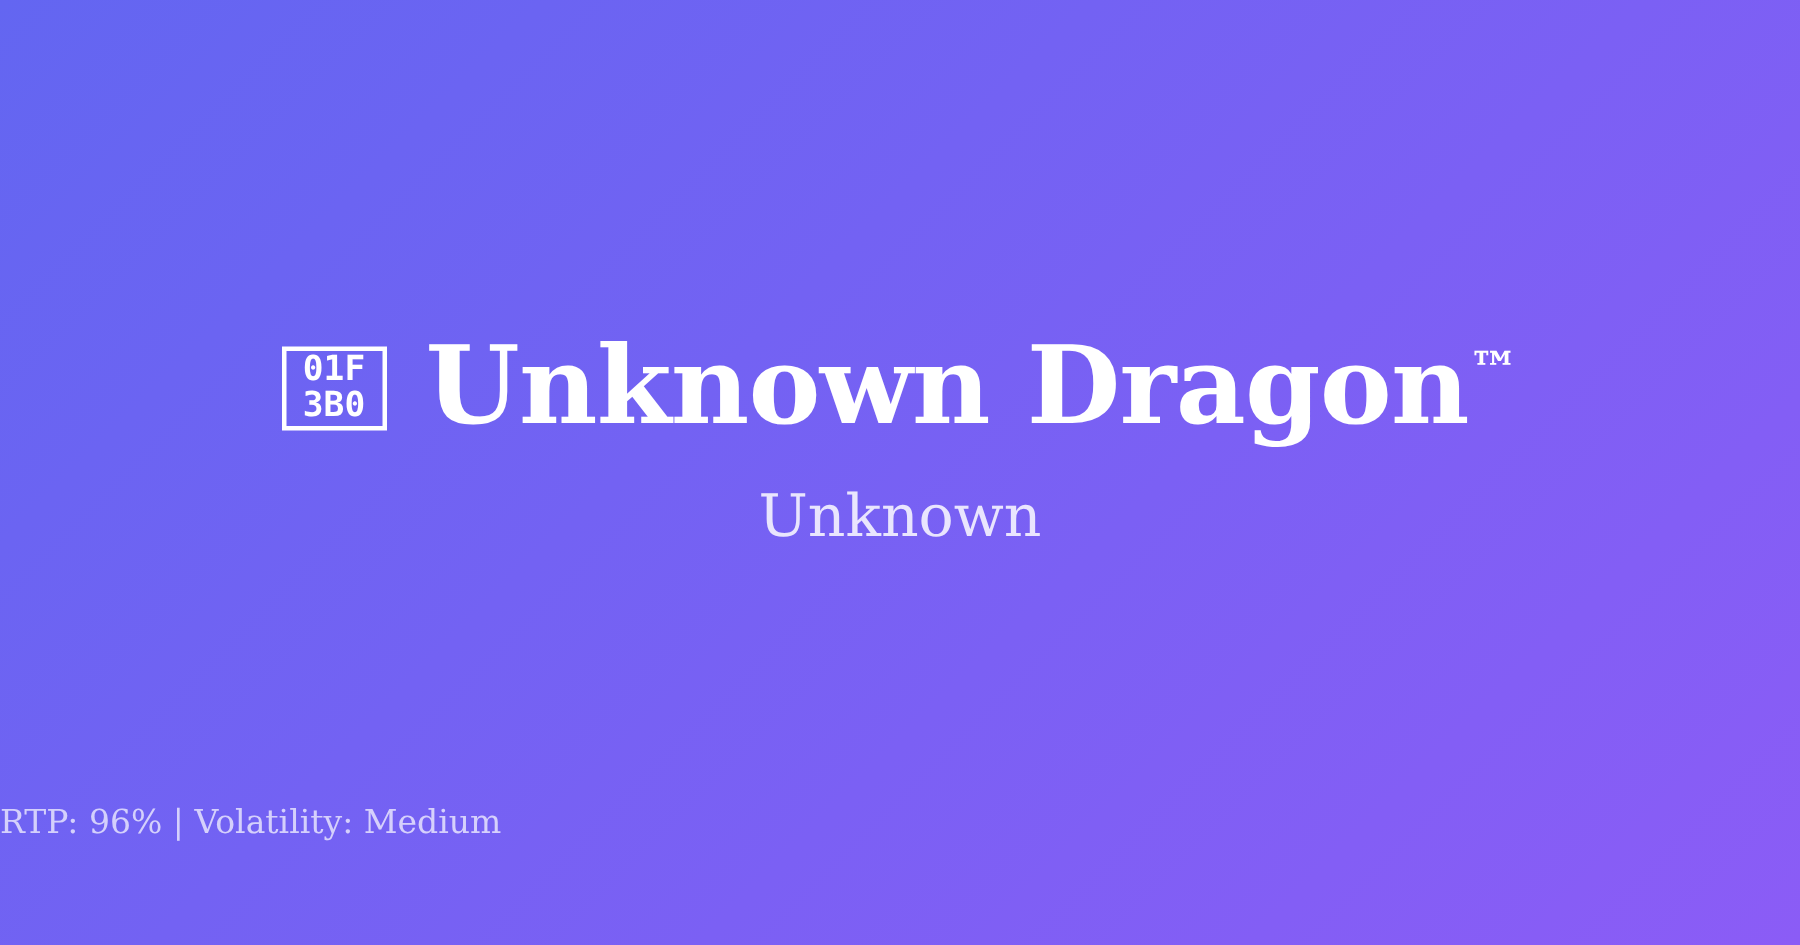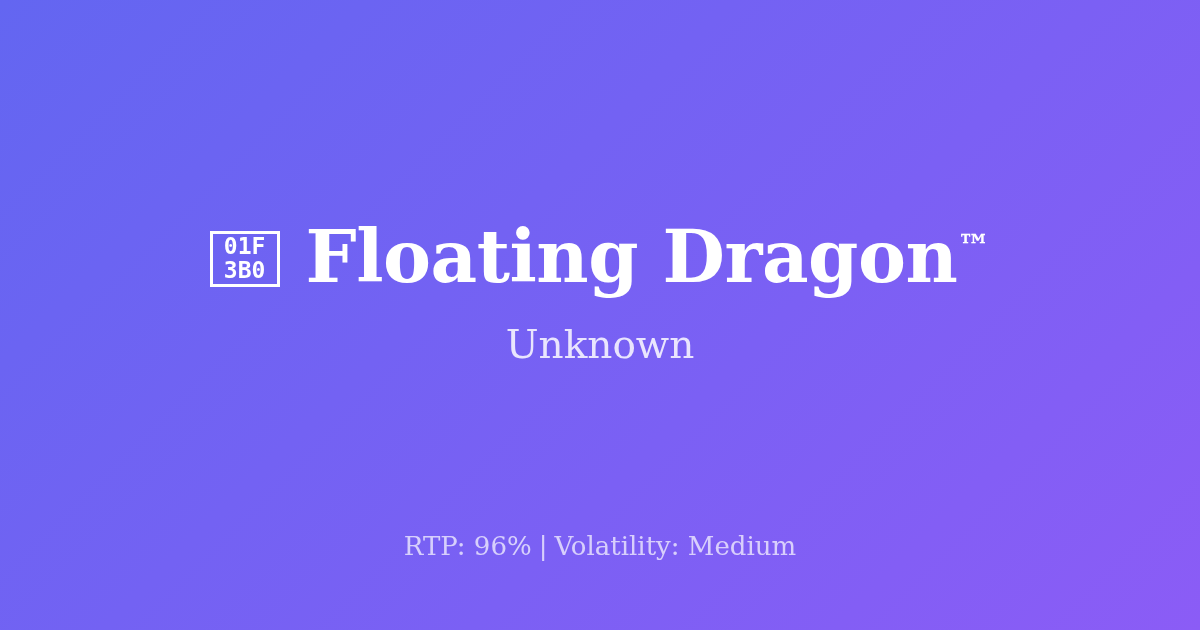--- a/index.html
+++ b/index.html
@@ -93,44 +93,44 @@
     color: rgba(255, 255, 255, 0.84);
     text-align: center;
   }
 
   
   .meta {
     position: absolute;
     left: 0;
     right: 0;
     bottom: 66px;
-    text-align: center;
+    text-align: left;
     font-family: "DejaVu Serif", "Liberation Serif", serif;
     font-weight: 400;
-    font-size: 26px;
+    font-size: 22px;
     line-height: 1.3;
     color: rgba(255, 255, 255, 0.70);
   }
   .meta .sep { padding: 0 7px; }
 </style>
 </head>
 <body>
 
 <div class="og-card">
 
   <div class="hero">
 
     <div class="title-row">
 
       <span class="tofu">
         <span>01F</span>
         <span>3B0</span>
       </span>
 
-      <h1 class="title-text"><span>Floating Dragon</span><span class="tm">™</span></h1>
+      <h1 class="title-text"><span>Unknown Dragon</span><span class="tm">™</span></h1>
 
     </div>
 
     <div class="subtitle">Unknown</div>
 
   </div>
 
   <div class="meta"><span>RTP: 96%</span><span class="sep">|</span><span>Volatility: Medium</span></div>
 
 </div>

